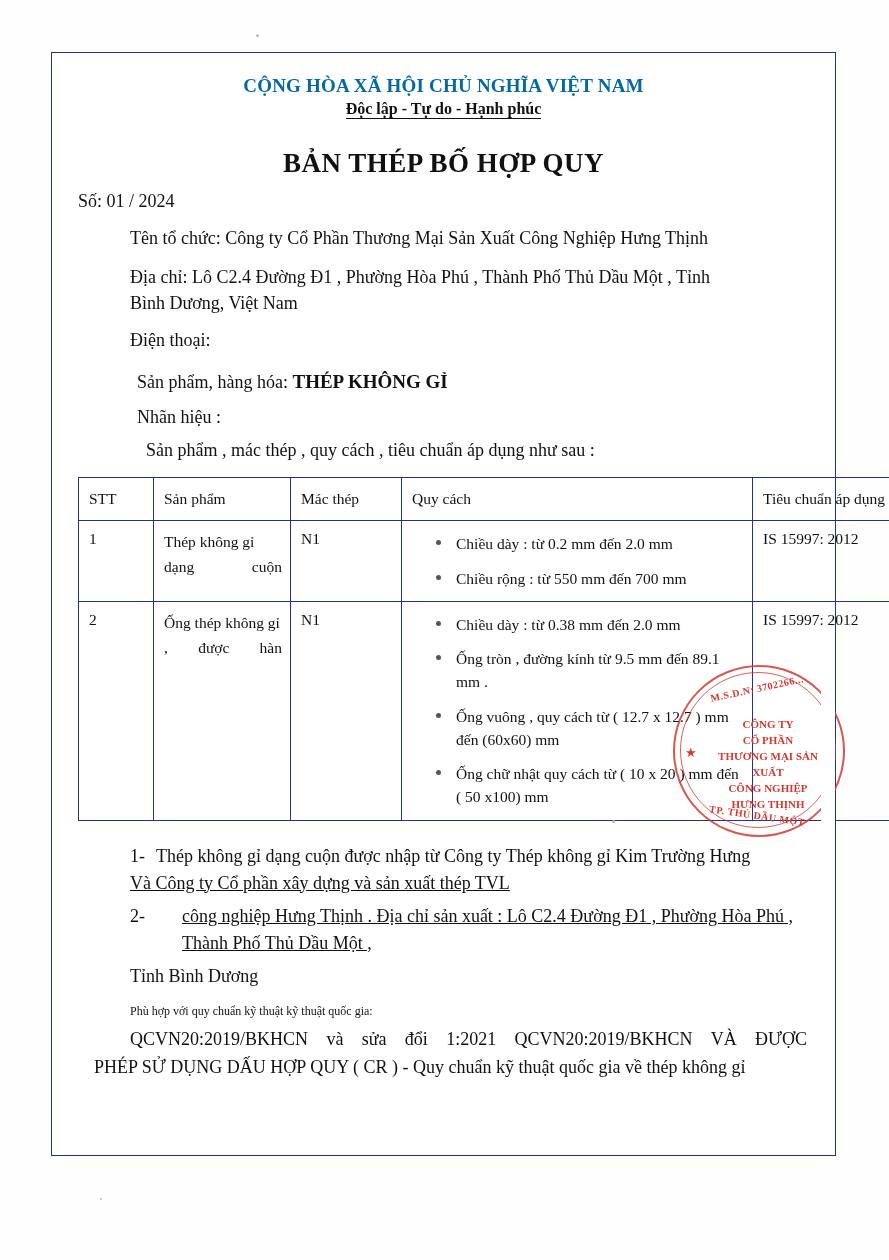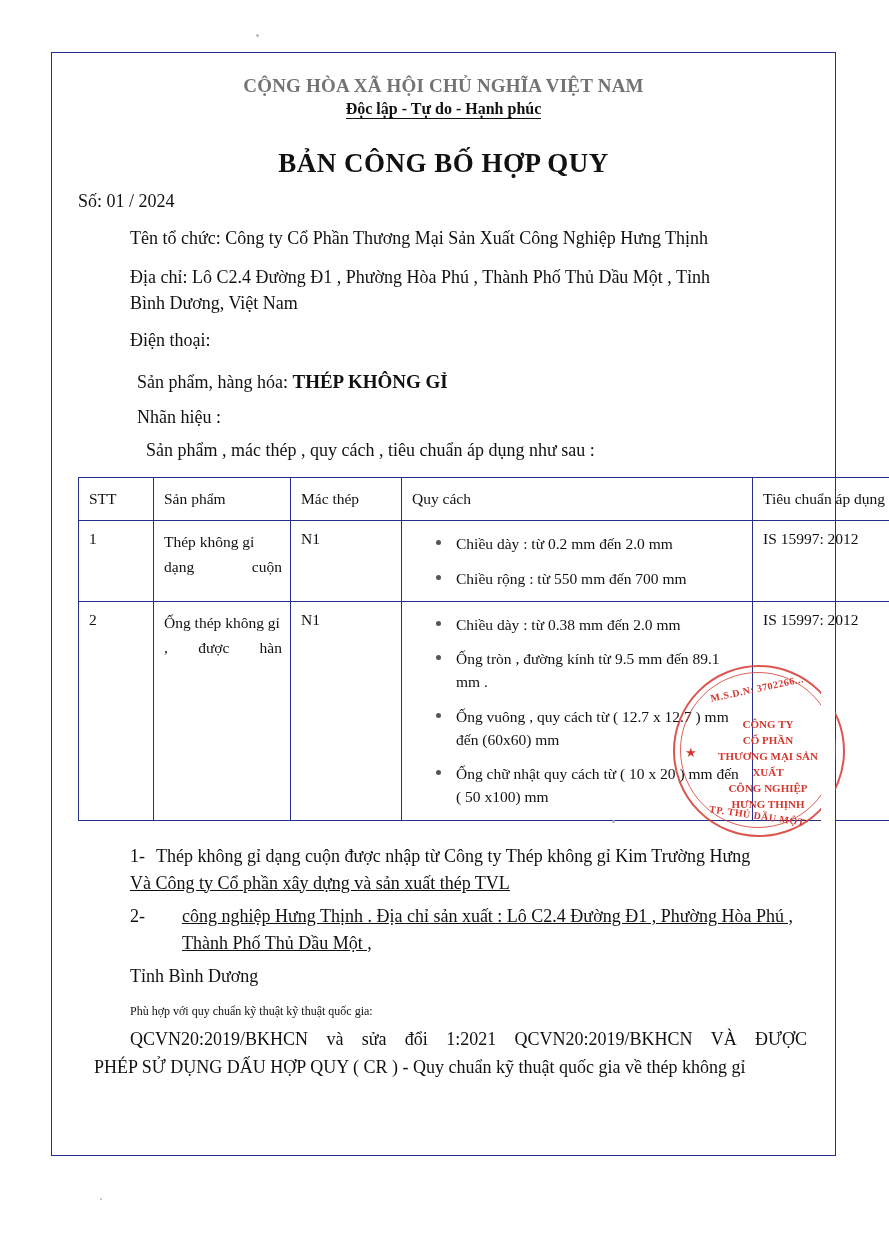--- a/index.html
+++ b/index.html
@@ -35,21 +35,21 @@
   .inner {
     padding: 18px 26px 10px 26px;
     box-sizing: border-box;
     height: 100%;
   }
   .national-title {
     text-align: center;
     font-weight: bold;
     font-size: 19px;
     letter-spacing: 0.2px;
-    color: #737373;
+    color: #0369a1;
     margin-top: 4px;
   }
   .national-sub {
     text-align: center;
     font-weight: bold;
     font-size: 16px;
     margin-top: 3px;
   }
   .national-sub span {
     border-bottom: 1.4px solid #111;
@@ -270,21 +270,21 @@
 <body>
 
 <div class="page">
 
   <div class="doc-frame">
     <div class="inner">
 
       <div class="national-title">CỘNG HÒA XÃ HỘI CHỦ NGHĨA VIỆT NAM</div>
       <div class="national-sub"><span>Độc lập - Tự do - Hạnh phúc</span></div>
 
-      <div class="doc-title">BẢN CÔNG BỐ HỢP QUY</div>
+      <div class="doc-title">BẢN THÉP BỐ HỢP QUY</div>
       <div class="doc-number">Số: 01 / 2024</div>
 
       <div class="field-line">Tên tổ chức: Công ty Cổ Phần Thương Mại Sản Xuất Công Nghiệp Hưng Thịnh</div>
       <div class="field-line wrap2">
         <span>Địa chỉ: Lô C2.4 Đường Đ1 , Phường Hòa Phú , Thành Phố Thủ Dầu Một , Tỉnh</span>
         <span class="cont">Bình Dương, Việt Nam</span>
       </div>
       <div class="field-phone">Điện thoại:</div>
 
       <div class="field-product">

